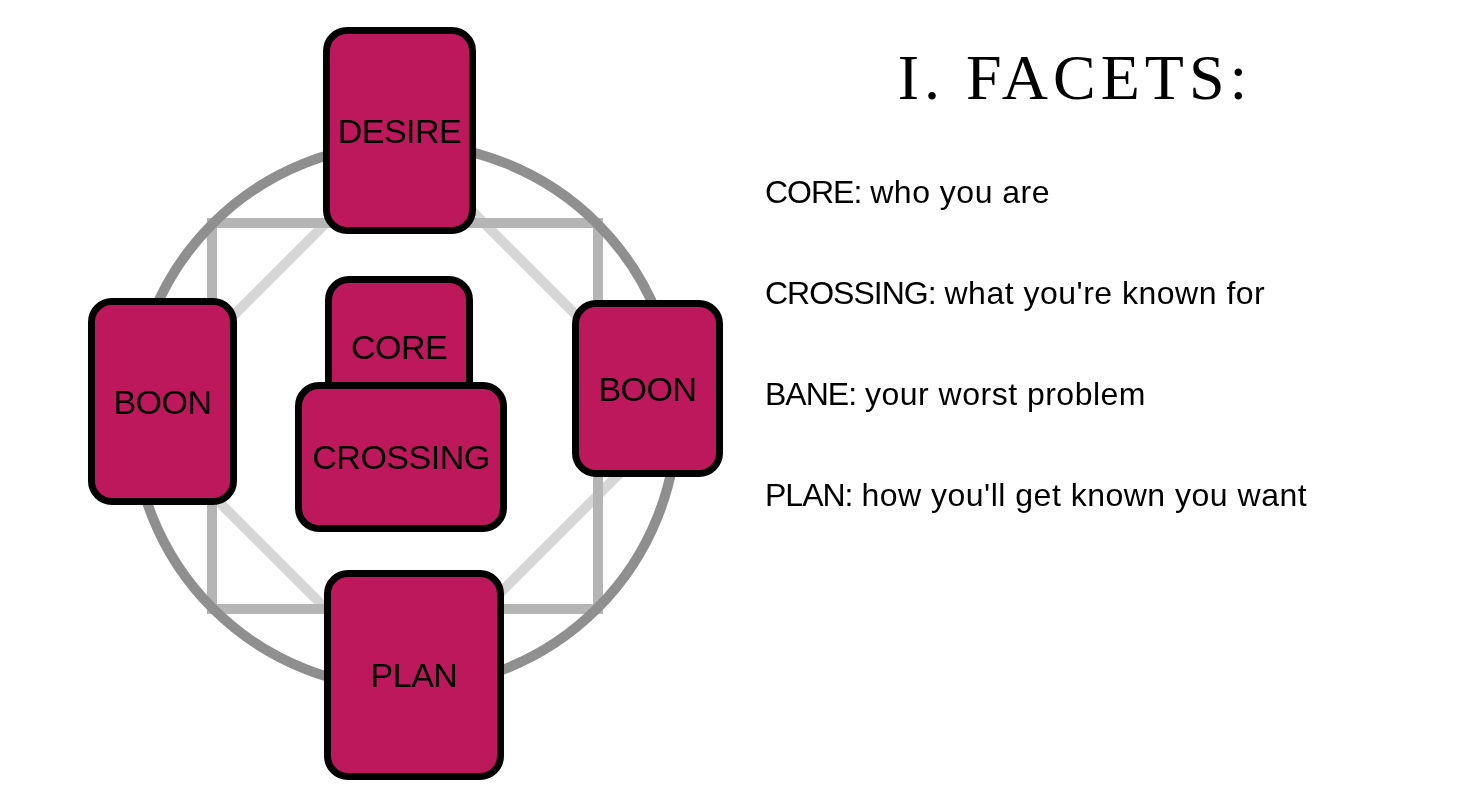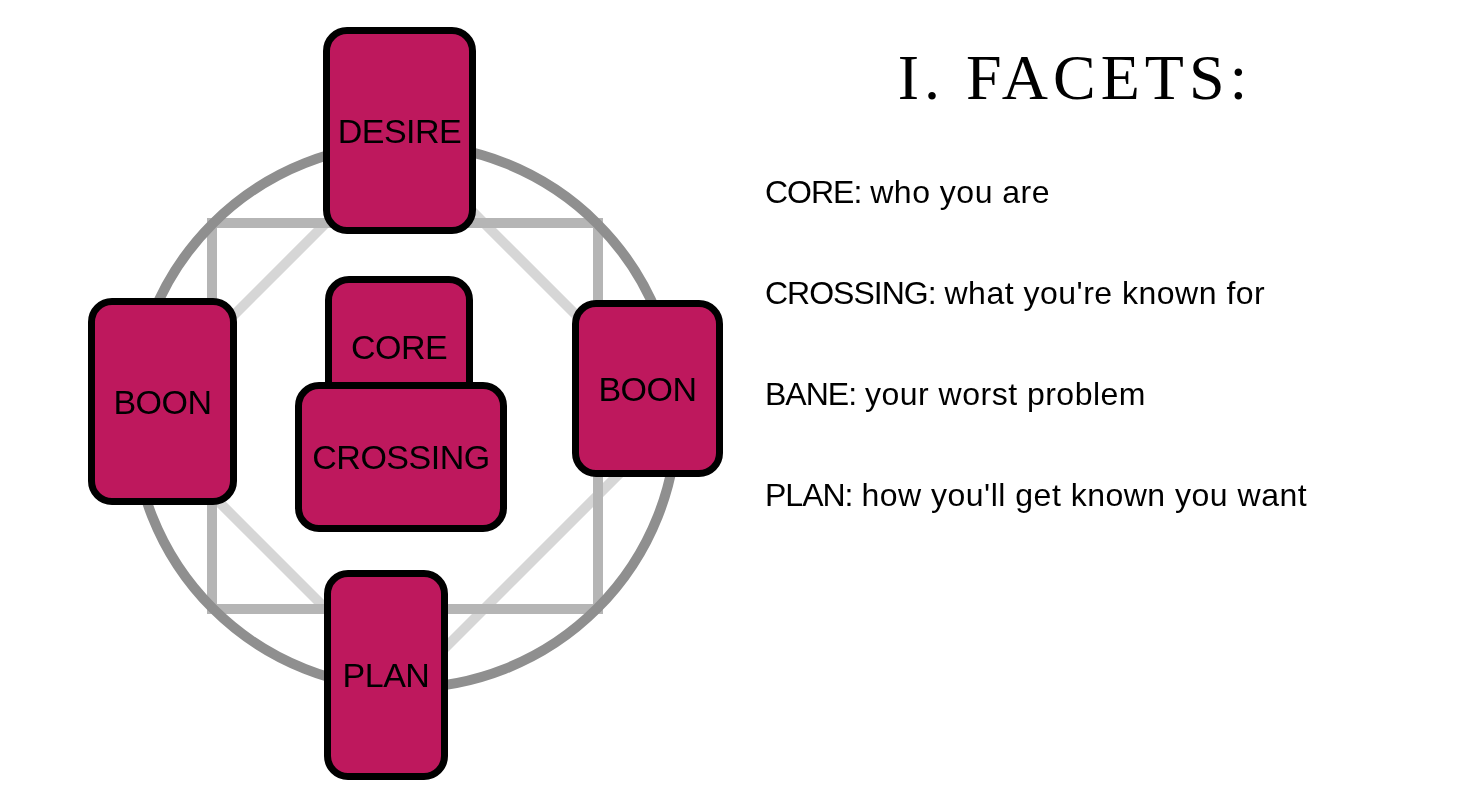--- a/index.html
+++ b/index.html
@@ -34,21 +34,21 @@
     letter-spacing: -0.5px;
     z-index: 1;
     line-height: 1;
   }
   .card-desire   { left: 323px; top: 27px;  width: 153px; height: 207px; }
   .card-core     { left: 325px; top: 276px; width: 148px; height: 207px;
                    align-items: flex-start; padding-top: 47px; }
   .card-crossing { left: 295px; top: 382px; width: 212px; height: 150px; z-index: 2; }
   .card-bane     { left: 88px;  top: 298px; width: 149px; height: 207px; }
   .card-boon     { left: 572px; top: 300px; width: 151px; height: 177px; }
-  .card-plan     { left: 324px; top: 570px; width: 124px; height: 210px; }
+  .card-plan     { left: 324px; top: 570px; width: 180px; height: 210px; }
 
   
   .legend-title {
     position: absolute;
     left: 820px; top: 40px;
     width: 510px;
     text-align: center;
     font-family: "Liberation Serif", serif;
     font-size: 64px;
     line-height: 76px;

